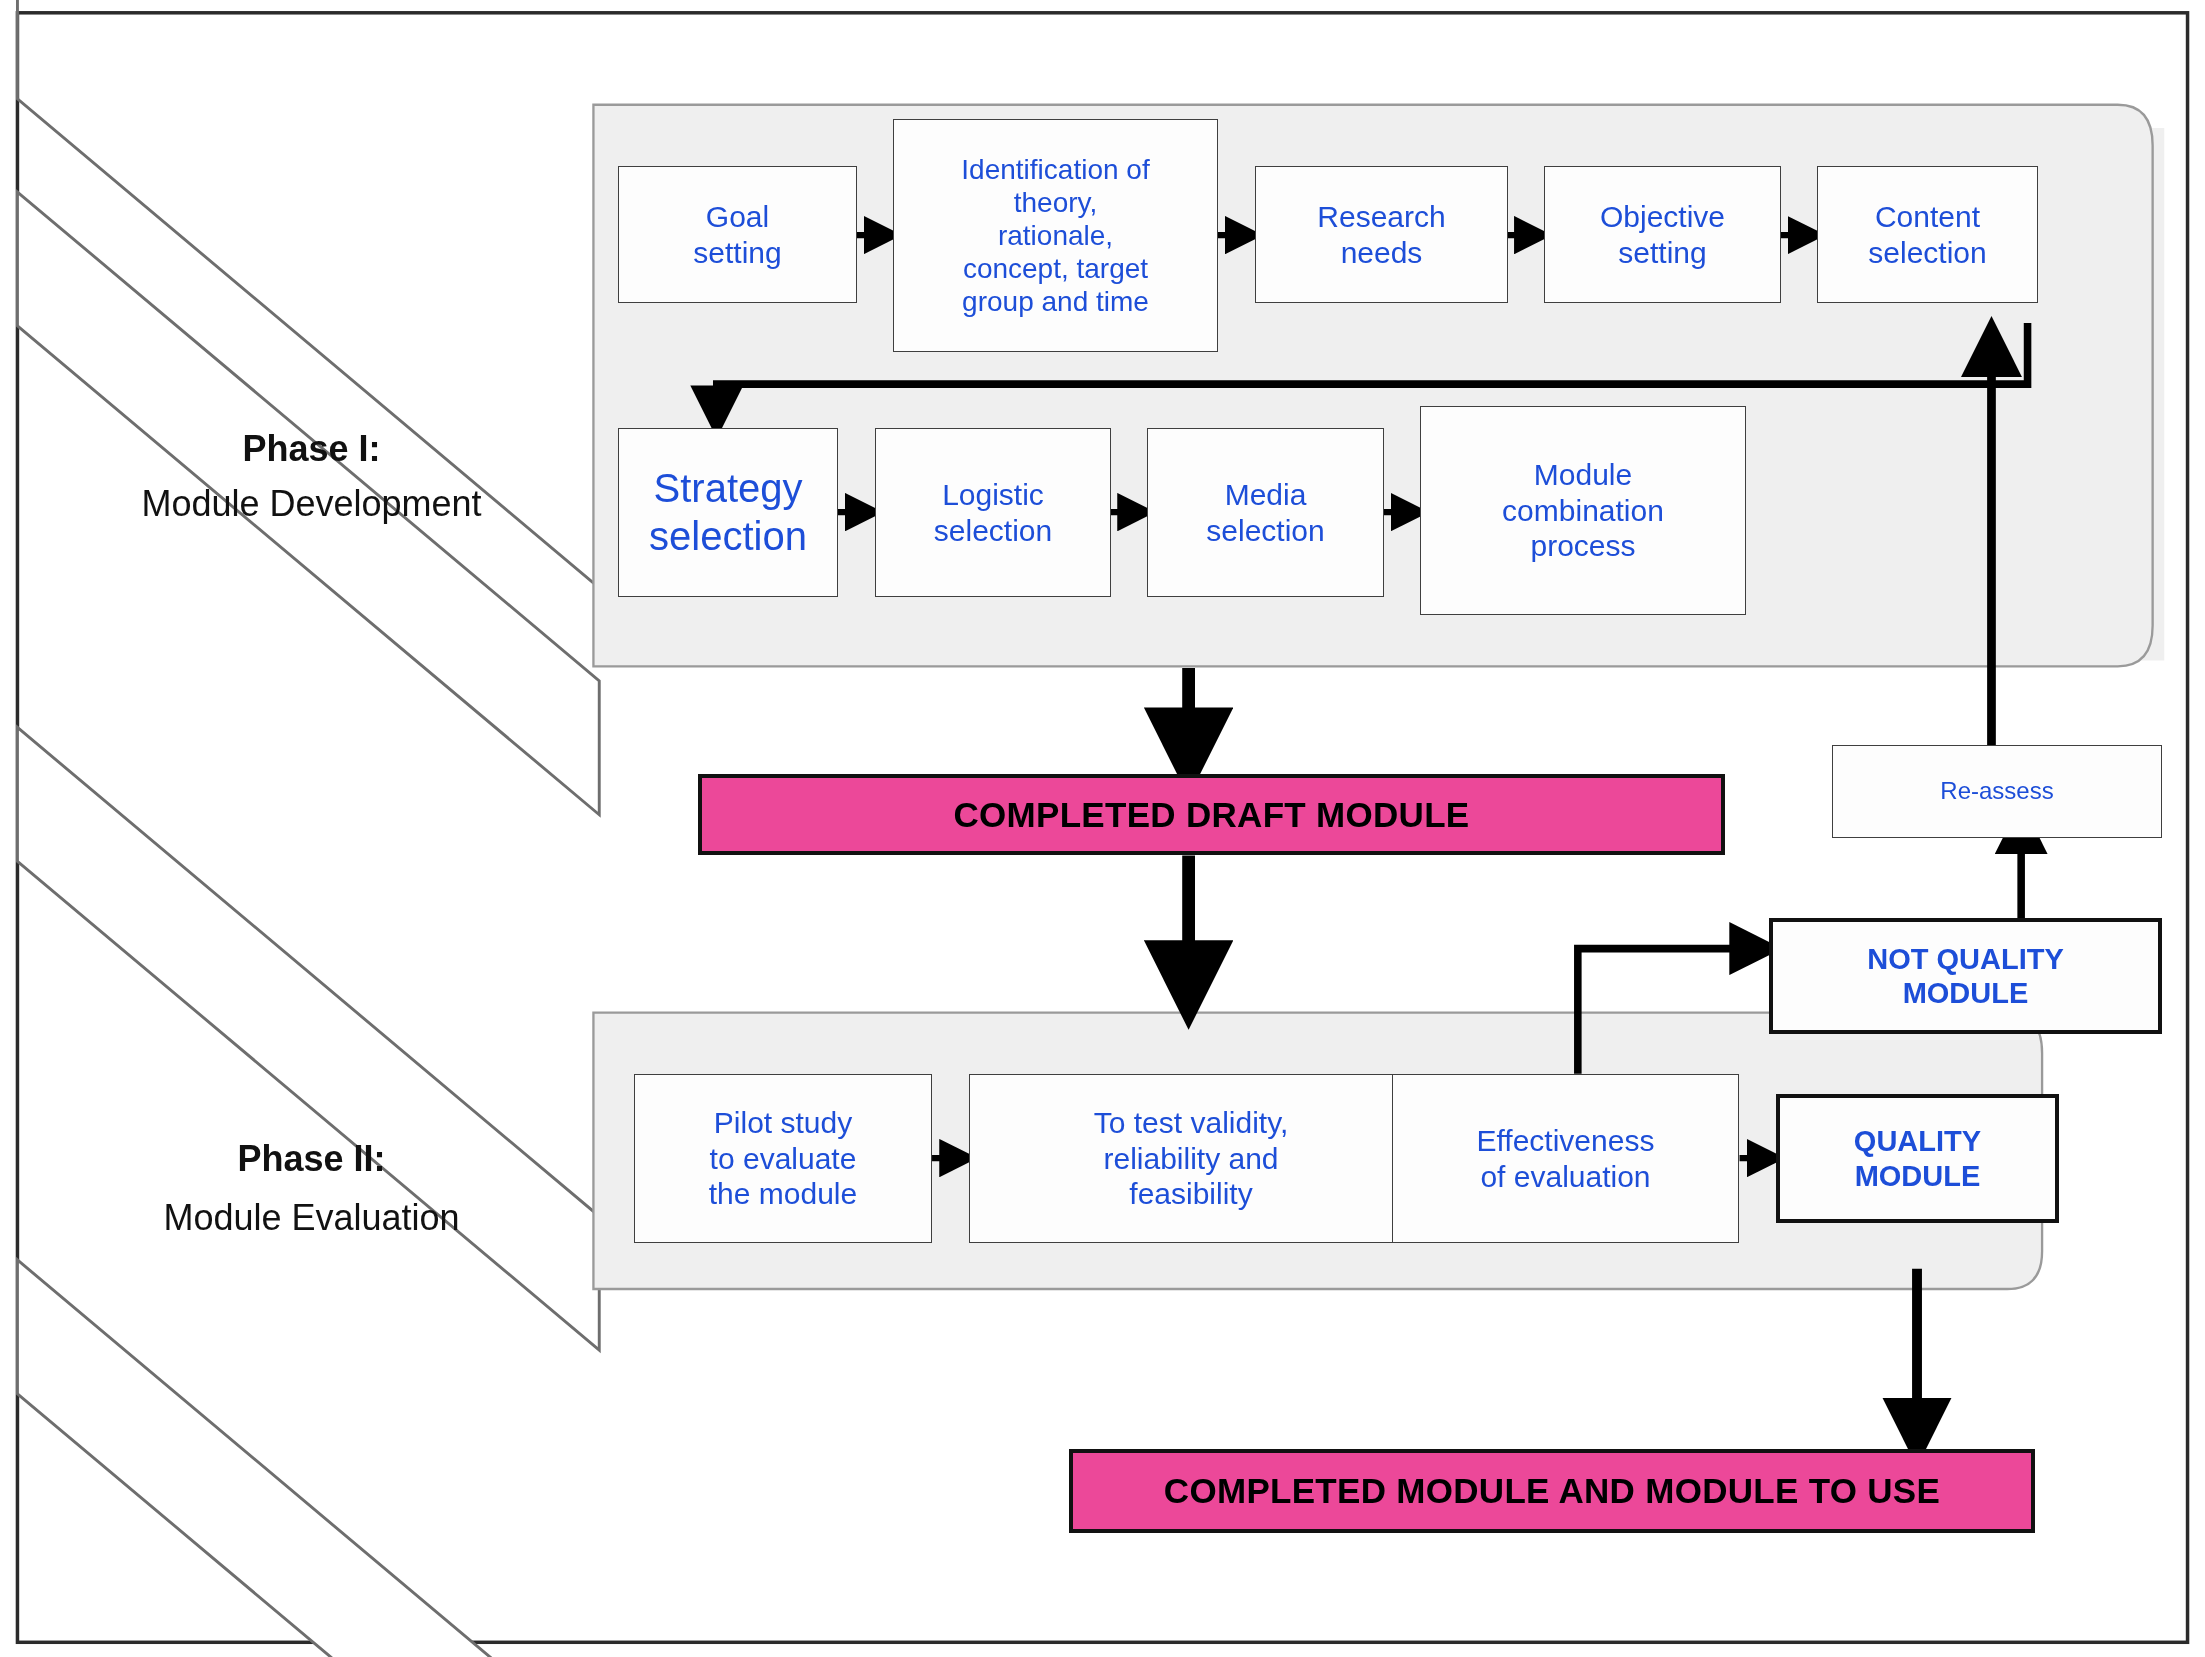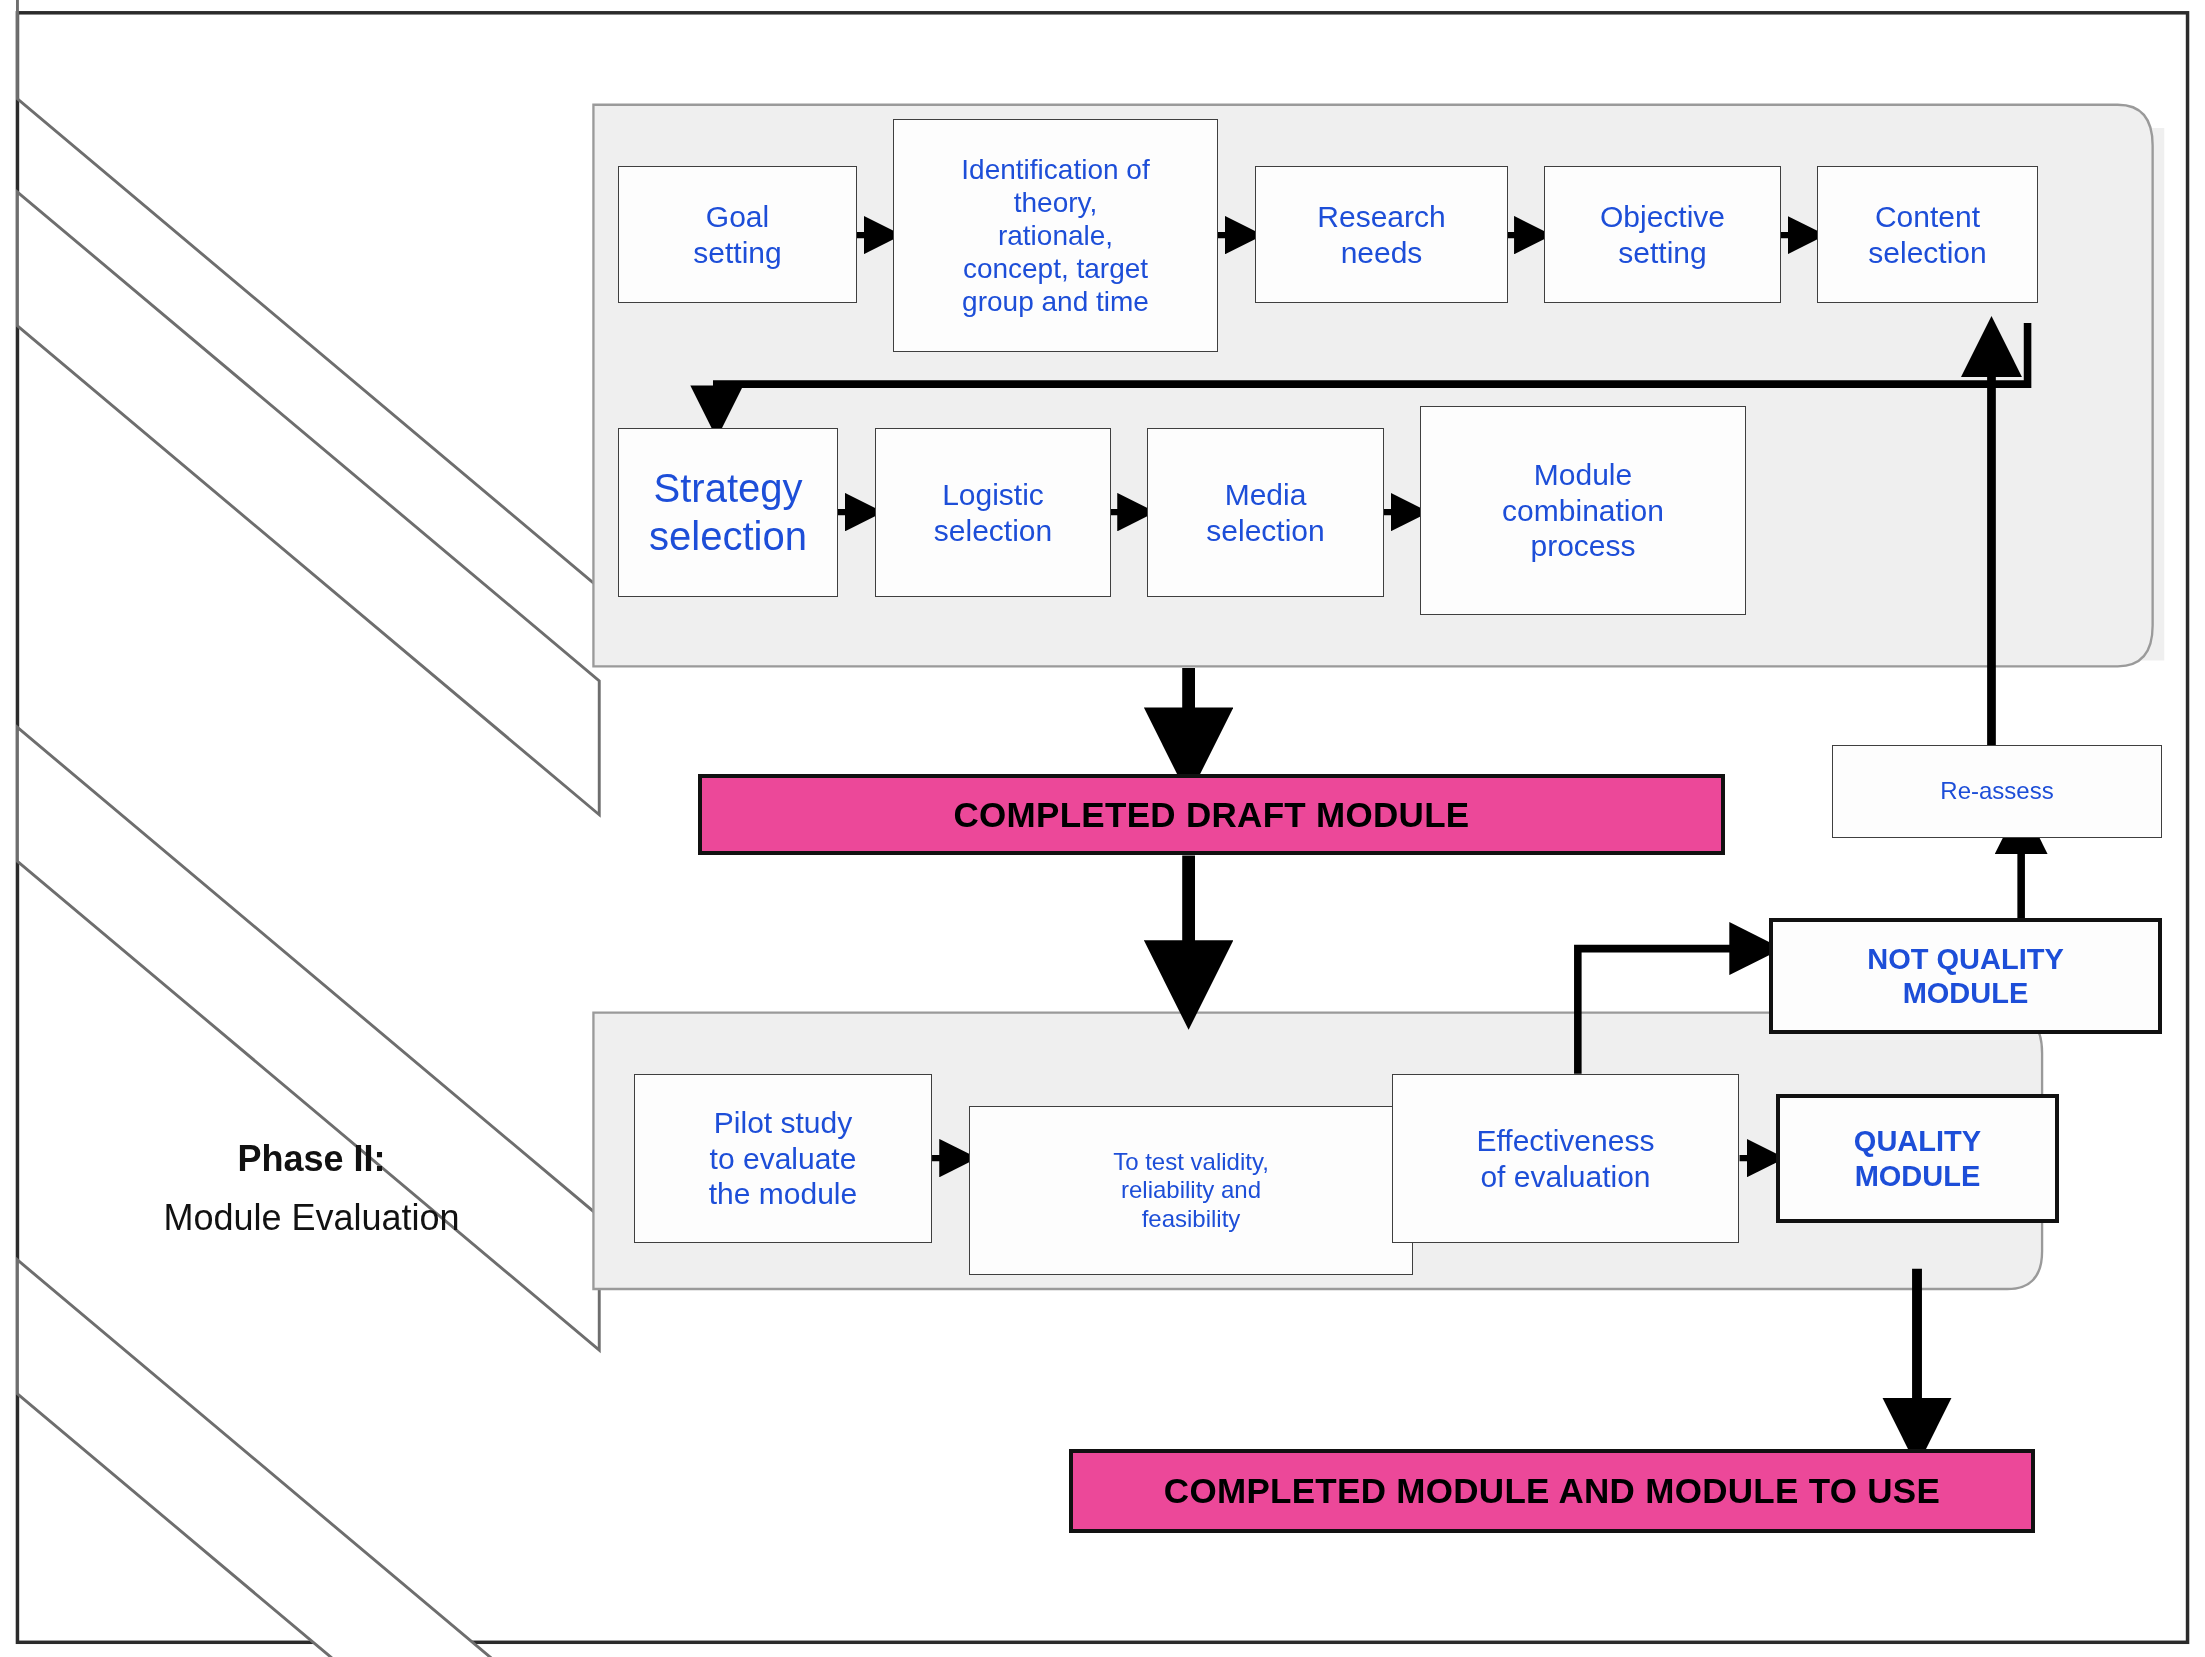--- a/index.html
+++ b/index.html
@@ -94,20 +94,24 @@
 
     <path d="M 2712,1845 L 2712,1630 L 3040,1630" fill="none" stroke="#000000" stroke-width="13" marker-end="url(#ah)"></path>
 
     <line x1="3474" y1="1600" x2="3474" y2="1400" stroke="#000000" stroke-width="13" marker-end="url(#ah)"></line>
 
     <line x1="3423" y1="1280" x2="3423" y2="570" stroke="#000000" stroke-width="15" marker-end="url(#ah)"></line>
 
     <line x1="3295" y1="2180" x2="3295" y2="2490" stroke="#000000" stroke-width="17" marker-end="url(#ah)"></line>
   </svg>
 
+  <div class="phase-label" style="left:35px;top:428px;width:553px;font-size:36px;">
+    <span class="t1">Phase I:</span>
+    <span class="t2" style="margin-top:12.8px;">Module Development</span>
+  </div>
 
   <div class="phase-label" style="left:35px;top:1138px;width:553px;font-size:36px;">
     <span class="t1">Phase II:</span>
     <span class="t2" style="margin-top:17px;">Module Evaluation</span>
   </div>
 
   <div class="node" style="left:618px;top:166px;width:239px;height:137px;font-size:30px;">
     <span>Goal<br>setting</span>
   </div>
 
@@ -152,21 +156,21 @@
   </div>
 
   <div class="node thick" style="left:1769px;top:918px;width:393px;height:116px;font-size:29px;font-weight:bold;">
     <span>NOT QUALITY<br>MODULE</span>
   </div>
 
   <div class="node" style="left:634px;top:1074px;width:298px;height:169px;font-size:30px;">
     <span>Pilot study<br>to evaluate<br>the module</span>
   </div>
 
-  <div class="node" style="left:969px;top:1106px;width:444px;height:169px;font-size:24px;">
+  <div class="node" style="left:969px;top:1074px;width:444px;height:169px;font-size:30px;">
     <span>To test validity,<br>reliability and<br>feasibility</span>
   </div>
 
   <div class="node" style="left:1392px;top:1074px;width:347px;height:169px;font-size:30px;">
     <span>Effectiveness<br>of evaluation</span>
   </div>
 
   <div class="node thick" style="left:1776px;top:1094px;width:283px;height:129px;font-size:29px;font-weight:bold;">
     <span>QUALITY<br>MODULE</span>
   </div>

